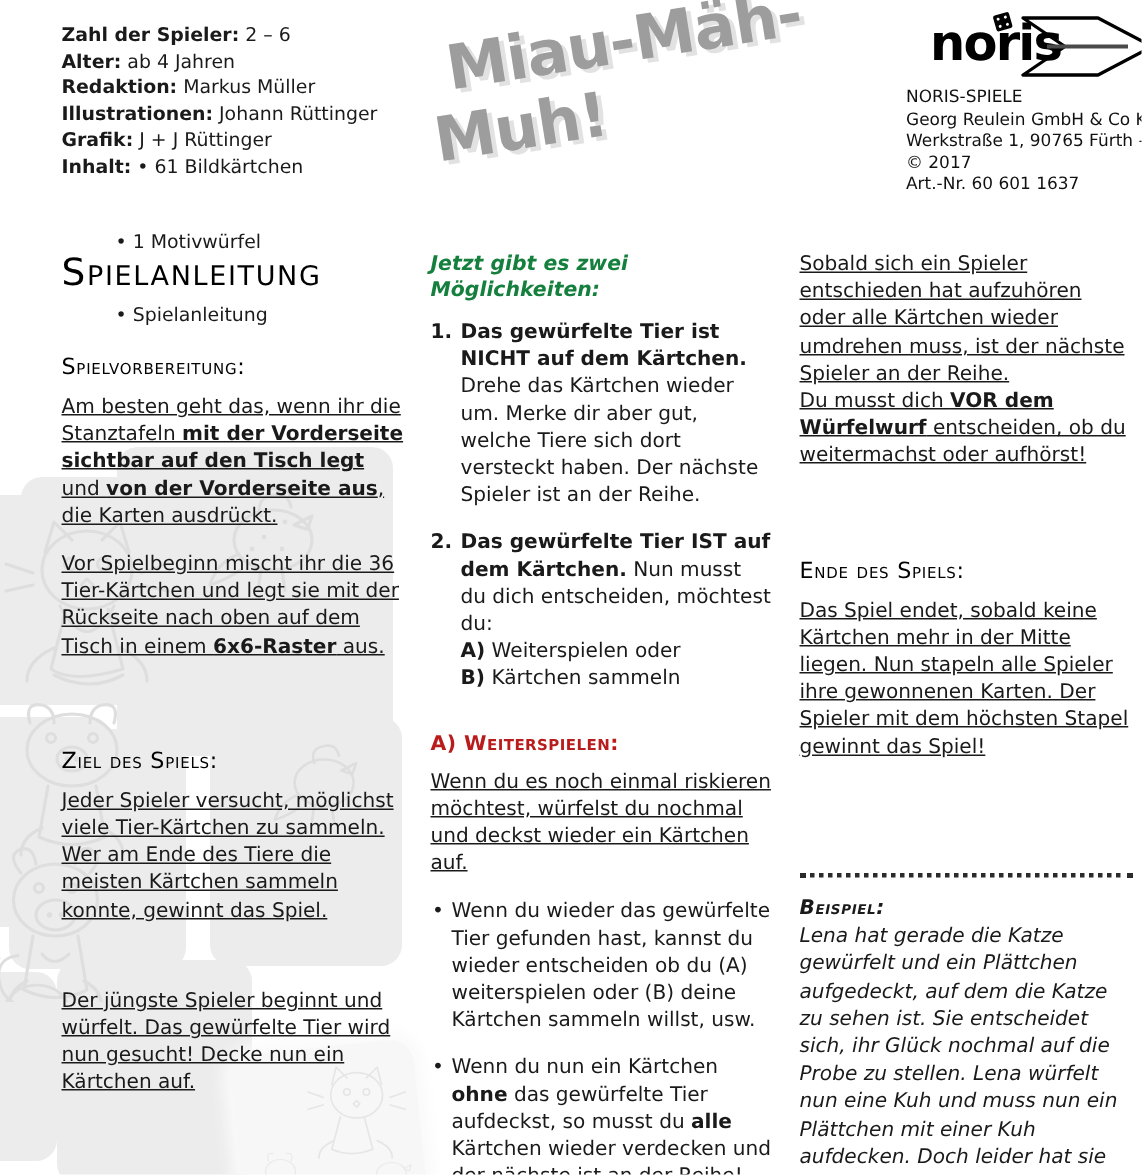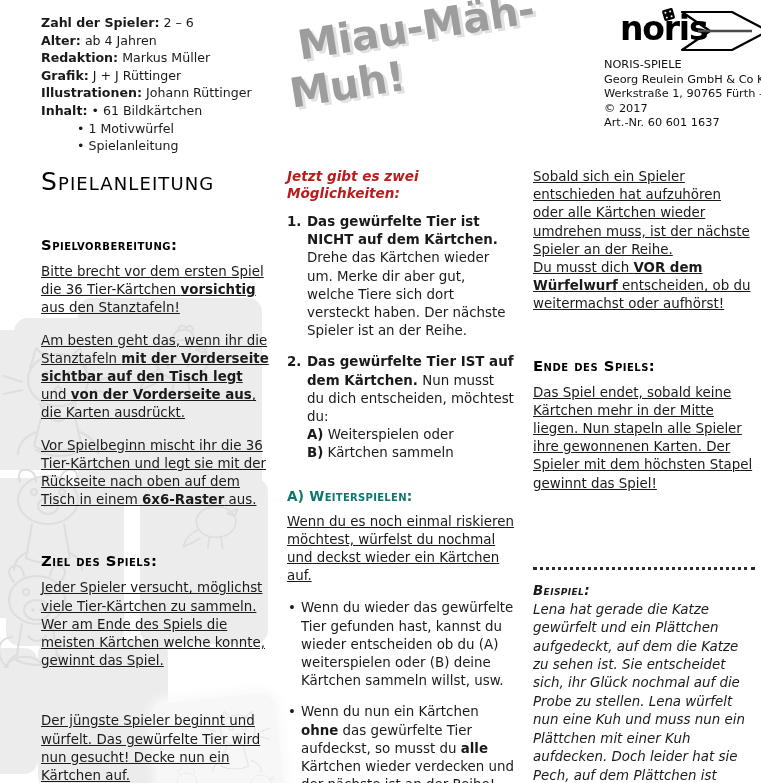--- a/index.html
+++ b/index.html
@@ -50,21 +50,21 @@
   
   .credits {
     position: absolute;
     left: 41px;
     top: 14px;
     font-size: 12.6px;
     line-height: 17.6px;
     white-space: nowrap;
   }
   .credits .lbl { font-weight: bold; }
-  .credits .ind { padding-left: 36px; }
+  .credits .ind { padding-left: 36px; margin-top: 32px; }
 
   .title-logo {
     position: absolute;
     left: 286px;
     top: 8px;
     width: 300px;
     height: 120px;
   }
   .title-line {
     position: absolute;
@@ -148,44 +148,44 @@
   h1.doc-title {
     margin: 0 0 40px 0;
     font-size: 25px;
     font-weight: normal;
     font-variant: small-caps;
     letter-spacing: 1.1px;
     line-height: 28px;
     color: #000;
   }
   h2.sec {
-    margin: 1px 0 9px 0;
+    margin: 16px 0 9px 0;
     font-size: 14.8px;
-    font-weight: bold;
+    font-weight: normal;
     font-variant: small-caps;
     letter-spacing: 0.5px;
     line-height: 18px;
     color: #000;
   }
   h3.sub {
     margin: 0 0 8px 0;
     font-size: 13.6px;
     font-weight: bold;
     font-variant: small-caps;
     letter-spacing: 0.3px;
     line-height: 17px;
-    color: #0f766e;
+    color: #b91c1c;
   }
   h3.lead {
     margin: 0 0 11px 0;
     font-size: 13.6px;
     font-weight: bold;
     font-style: italic;
     line-height: 17px;
-    color: #b91c1c;
+    color: #15803d;
   }
   p.body {
     margin: 0 0 14px 0;
     font-size: 13.4px;
     line-height: 18.2px;
     text-decoration: underline;
   }
   p.body:last-child { margin-bottom: 0; }
   b { font-weight: bold; }
 
@@ -370,26 +370,26 @@
     </div>
     <div>
       <span class="lbl">Alter:</span>
       <span>ab 4 Jahren</span>
     </div>
     <div>
       <span class="lbl">Redaktion:</span>
       <span>Markus Müller</span>
     </div>
     <div>
+      <span class="lbl">Illustrationen:</span>
+      <span>Johann Rüttinger</span>
+    </div>
+    <div>
       <span class="lbl">Grafik:</span>
       <span>J + J Rüttinger</span>
-    </div>
-    <div>
-      <span class="lbl">Illustrationen:</span>
-      <span>Johann Rüttinger</span>
     </div>
     <div>
       <span class="lbl">Inhalt:</span>
       <span>• 61 Bildkärtchen</span>
     </div>
     <div class="ind">• 1 Motivwürfel</div>
     <div class="ind">• Spielanleitung</div>
   </div>
 
   <div class="title-logo">
@@ -416,28 +416,27 @@
     <div>Georg Reulein GmbH &amp; Co KG</div>
     <div>Werkstraße 1, 90765 Fürth – Germany</div>
     <div>© 2017</div>
     <div>Art.-Nr. 60 601 1637</div>
   </div>
 
   <div class="col col-1">
     <h1 class="doc-title">Spielanleitung</h1>
 
     <h2 class="sec">Spielvorbereitung:</h2>
-    <p class="body">Bitte brecht vor dem ersten Spiel die 36 Tier-Kärtchen <b>vorsichtig</b> aus den Stanztafeln!</p>
     <p class="body">Am besten geht das, wenn ihr die Stanztafeln <b>mit der Vorderseite sichtbar auf den Tisch legt</b> und <b>von der Vorderseite aus</b>, die Karten ausdrückt.</p>
     <p class="body">Vor Spielbeginn mischt ihr die 36 Tier-Kärtchen und legt sie mit der Rückseite nach oben auf dem Tisch in einem <b>6x6-Raster</b> aus.</p>
 
     <div class="gap-lg"></div>
 
     <h2 class="sec">Ziel des Spiels:</h2>
-    <p class="body">Jeder Spieler versucht, möglichst viele Tier-Kärtchen zu sammeln. Wer am Ende des Spiels die meisten Kärtchen welche konnte, gewinnt das Spiel.</p>
+    <p class="body">Jeder Spieler versucht, möglichst viele Tier-Kärtchen zu sammeln. Wer am Ende des Tiere die meisten Kärtchen sammeln konnte, gewinnt das Spiel.</p>
 
     <div class="gap-lg"></div>
 
     <p class="body">Der jüngste Spieler beginnt und würfelt. Das gewürfelte Tier wird nun gesucht! Decke nun ein Kärtchen auf.</p>
   </div>
 
   <div class="col col-2">
     <h3 class="lead">Jetzt gibt es zwei Möglichkeiten:</h3>
 
     <ol class="steps">

